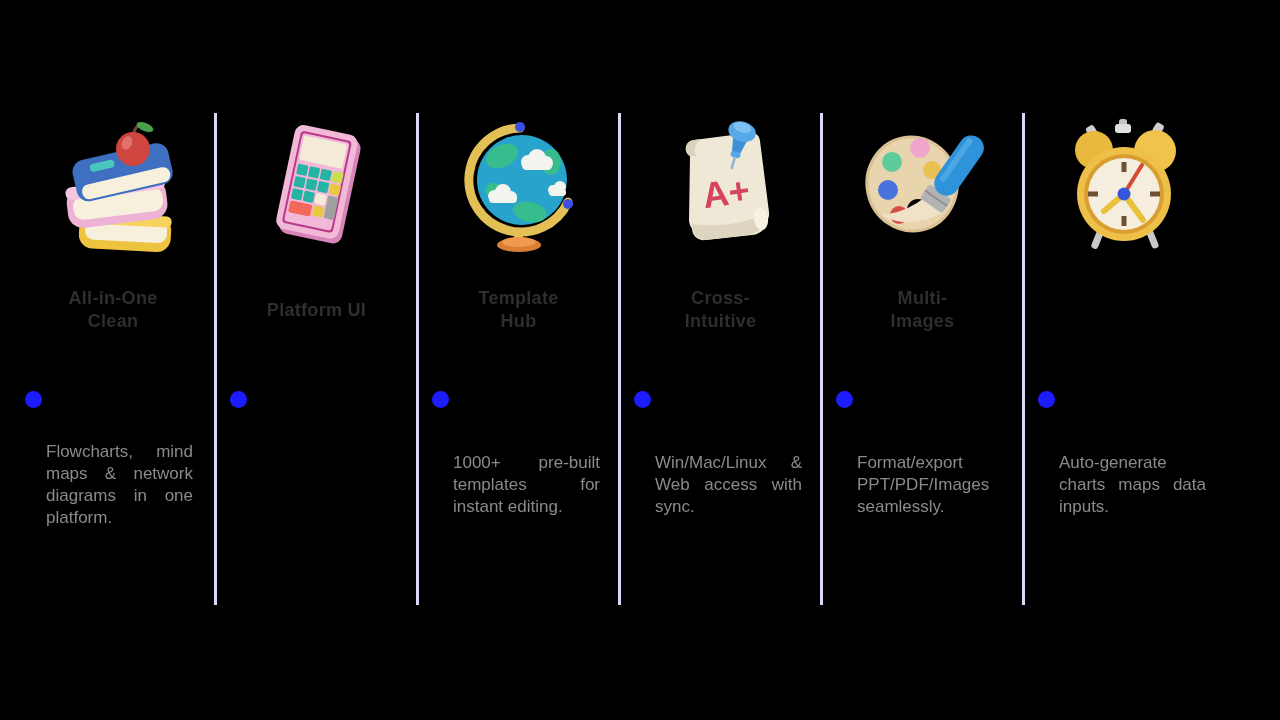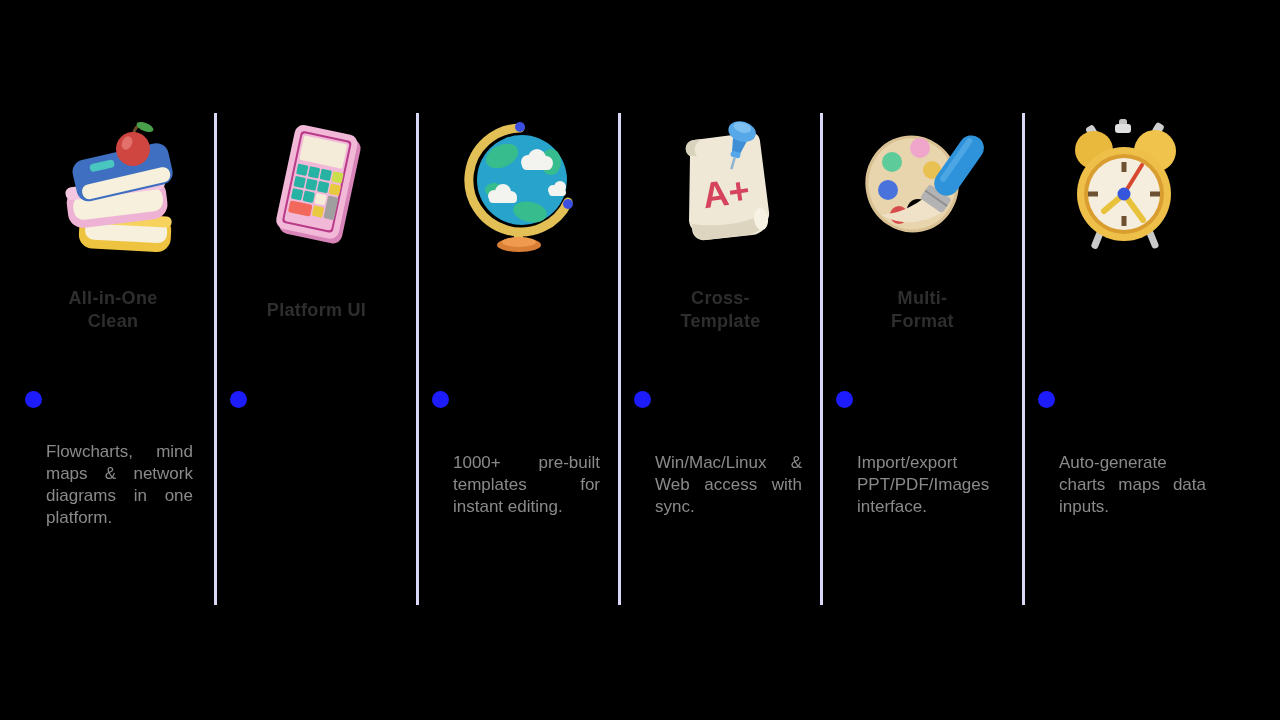--- a/index.html
+++ b/index.html
@@ -141,20 +141,24 @@
             <circle cx="55" cy="79" r="6"></circle>
           <rect x="33" y="77" width="28" height="8" rx="4"></rect>
           <circle cx="97" cy="72" r="5"></circle>
             <circle cx="104" cy="69" r="6"></circle>
           <rect x="93" y="71" width="17" height="7" rx="3.5"></rect>
         </g>
         <circle cx="64" cy="9" r="5" fill="#3b50e0"></circle>
         <circle cx="112" cy="86" r="5" fill="#3b50e0"></circle>
       </svg>
     </div>
+    <div class="title">
+      <span>Template
+Hub</span>
+    </div>
     <div class="dot"></div>
     <div class="desc">
       <p>1000+ pre-built templates for instant editing.</p>
     </div>
   </div>
 
   <div class="col">
     <div class="icon-box">
       <svg width="122" height="138" viewBox="0 0 122 138">
         <path d="M30 38 C23 34 25 23 34 22 L88 15 C96 14 99 17 100 23 L109 94 C110 102 105 106 98 107 L42 114 C34 115 30 110 29 103 Z" fill="#efe8d7"></path>
@@ -167,21 +171,21 @@
           <path d="M70 17 L86 17 L82 36 L74 36 Z" fill="#3f8ed6"></path>
           <ellipse cx="78" cy="13" rx="14" ry="10" fill="#57a8e8"></ellipse>
           <ellipse cx="77" cy="9" rx="9" ry="5" fill="#7fc0f2"></ellipse>
           <rect x="73" y="34" width="10" height="6" rx="3" fill="#57a8e8"></rect>
           <line x1="78" y1="40" x2="78" y2="52" stroke="#8fb4cf" stroke-width="2.5"></line>
         </g>
       </svg>
     </div>
     <div class="title">
       <span>Cross-
-Template</span>
+Intuitive</span>
     </div>
     <div class="dot"></div>
     <div class="desc">
       <p>Win/Mac/Linux &amp; Web access with sync.</p>
     </div>
   </div>
 
   <div class="col">
     <div class="icon-box">
       <svg width="130" height="138" viewBox="0 0 130 138">
@@ -197,25 +201,25 @@
           <path d="M70 74 C64 92 56 102 45 111 C66 109 82 98 94 74 Z" fill="#f0e2c8"></path>
           <rect x="67" y="58" width="27" height="17" rx="3" fill="#b3b3b3"></rect>
           <line x1="67" y1="66" x2="94" y2="66" stroke="#8f8f8f" stroke-width="2"></line>
           <rect x="68" y="-8" width="25" height="68" rx="12.5" fill="#2e93da"></rect>
           <rect x="72" y="-3" width="6" height="52" rx="3" fill="#5cb0e8" opacity="0.65"></rect>
         </g>
       </svg>
     </div>
     <div class="title">
       <span>Multi-
-Format</span>
-    </div>
-    <div class="dot"></div>
-    <div class="desc">
-      <p>Import/export PPT/PDF/Images interface.</p>
+Images</span>
+    </div>
+    <div class="dot"></div>
+    <div class="desc">
+      <p>Format/export PPT/PDF/Images seamlessly.</p>
     </div>
   </div>
 
   <div class="col">
     <div class="icon-box">
       <svg width="128" height="138" viewBox="0 0 128 138">
         <rect x="33" y="112" width="7" height="19" rx="3" fill="#c9c9c9" transform="rotate(22 36 121)"></rect>
         <rect x="88" y="112" width="7" height="19" rx="3" fill="#c9c9c9" transform="rotate(-22 91 121)"></rect>
         <rect x="26" y="8" width="9" height="11" rx="3" fill="#cfcfcf" transform="rotate(-32 30 13)"></rect>
         <rect x="93" y="5" width="9" height="11" rx="3" fill="#cfcfcf" transform="rotate(32 97 10)"></rect>

